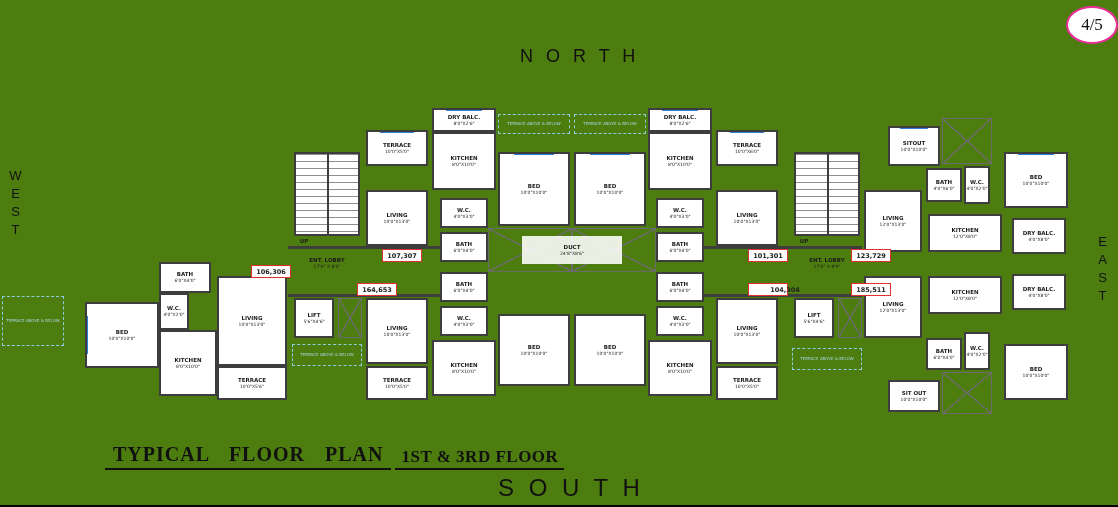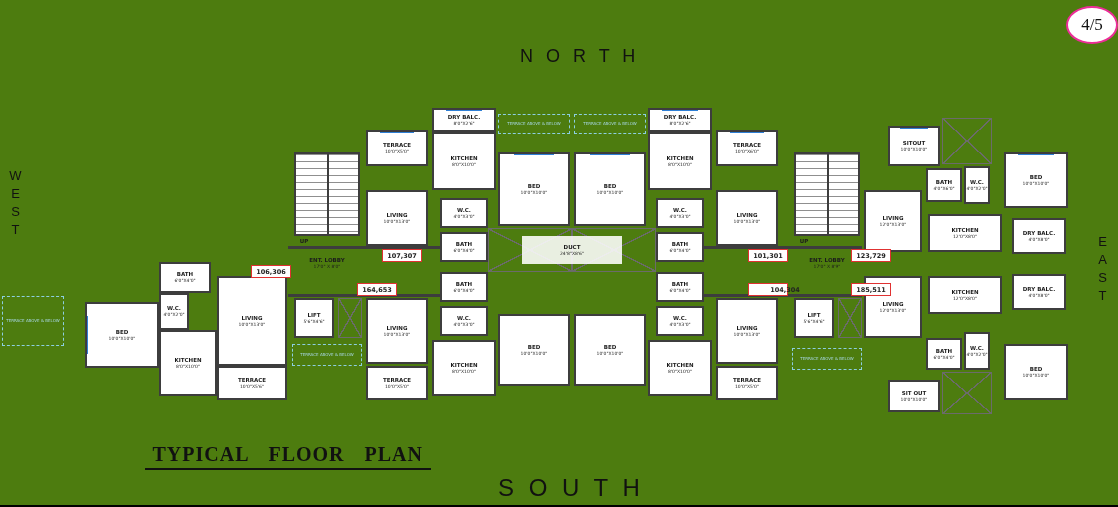--- a/index.html
+++ b/index.html
@@ -43,21 +43,21 @@
 
   .north{position:absolute;left:520px;top:46px;font-family:"Liberation Sans",sans-serif;
          font-size:18px;letter-spacing:4px;color:#111;}
   .south{position:absolute;left:498px;top:474px;font-family:"Liberation Sans",sans-serif;
          font-size:24px;letter-spacing:4px;color:#111;}
   .west{position:absolute;left:8px;top:168px;writing-mode:vertical-rl;text-orientation:upright;
         font-family:"Liberation Sans",sans-serif;font-size:13px;letter-spacing:3px;color:#111;}
   .east{position:absolute;left:1095px;top:234px;writing-mode:vertical-rl;text-orientation:upright;
         font-family:"Liberation Sans",sans-serif;font-size:13px;letter-spacing:3px;color:#111;}
 
-  .titleblock{position:absolute;left:121px;top:443px;width:310px;display:flex;flex-direction:column;
+  .titleblock{position:absolute;left:105px;top:443px;width:310px;display:flex;flex-direction:row;
               align-items:flex-end;gap:4px;font-family:"Liberation Serif",serif;color:#111;z-index:8;}
   .t1{font-size:20px;font-weight:bold;word-spacing:14px;letter-spacing:1px;display:inline-block;
       border-bottom:2px solid #111;padding:0 8px 2px;white-space:nowrap;}
   .t2{font-size:17px;font-weight:bold;letter-spacing:.5px;display:inline-block;
       border-bottom:2px solid #111;padding:0 6px 1px;white-space:nowrap;}
 
   .bottomrule{position:absolute;left:0;bottom:0;width:100%;height:2px;background:#000;}
 </style>
 </head>
 <body>
@@ -326,16 +326,17 @@
       <div class="flattag" style="left: 251px; top: 265px;">106,306</div>
       <div class="flattag" style="left: 357px; top: 283px;">164,653</div>
       <div class="flattag" style="left: 748px; top: 249px;">101,301</div>
       <div class="flattag" style="left: 851px; top: 249px;">123,729</div>
       <div class="flattag" style="left: 748px; top: 283px; padding-left: 34px;">104,304</div>
       <div class="flattag" style="left: 851px; top: 283px;">185,511</div>
     </div>
 
   <div class="titleblock">
     <div class="t1">TYPICAL FLOOR PLAN</div>
+    <div class="t2">1ST &amp; 3RD FLOOR</div>
   </div>
 
   <div class="bottomrule"></div>
 </div>
 
 </body></html>

